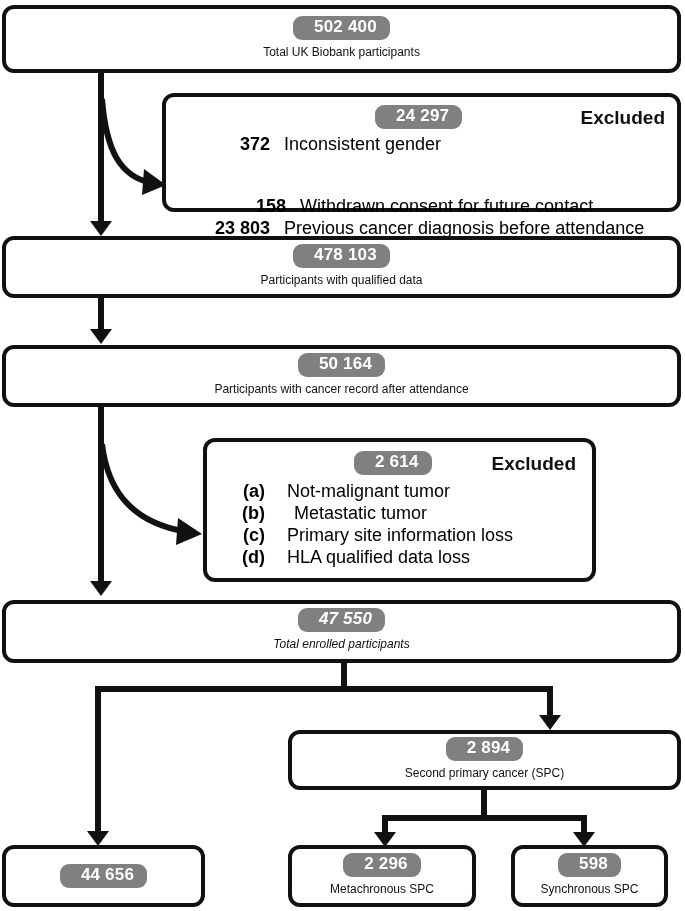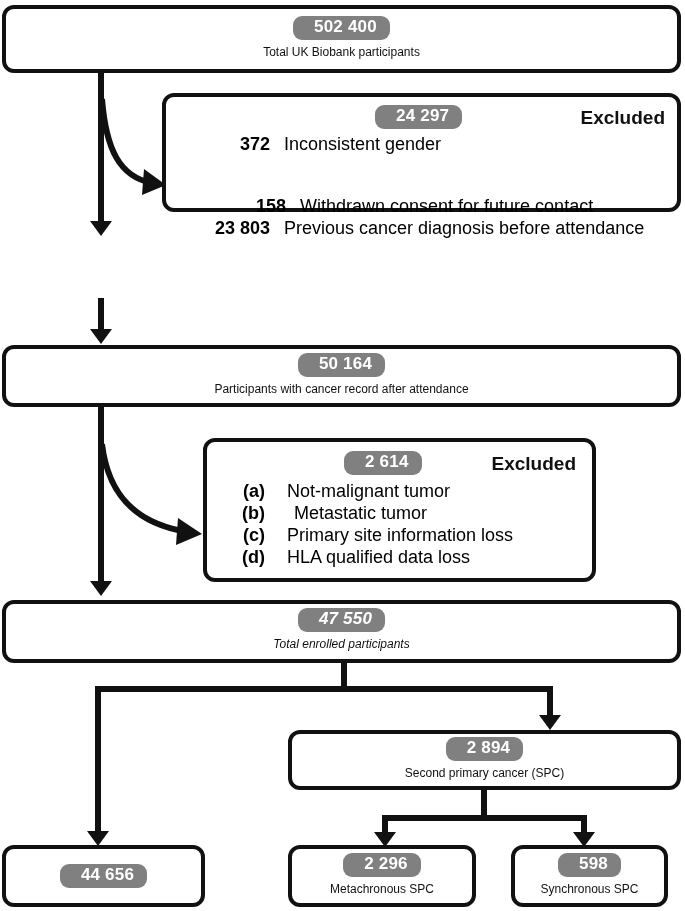--- a/index.html
+++ b/index.html
@@ -135,39 +135,43 @@
         <span class="excl-num" style="width:76px;">158</span>
         <span class="excl-txt" style="margin-left:14px;">Withdrawn consent for future contact</span>
       </div>
       <div class="excl-row" style="padding-left:28px;">
         <span class="excl-num" style="width:76px;">23 803</span>
         <span class="excl-txt" style="margin-left:14px;">Previous cancer diagnosis before attendance</span>
       </div>
     </div>
   </div>
 
+  <div class="box" style="left:2px; top:236px; width:679px; height:62px;">
+    <span class="badge">478 103</span>
+    <span class="boxlabel">Participants with qualified data</span>
+  </div>
 
   <div class="vline" style="left:98px; top:298px; width:6px; height:33px;"></div>
   <div class="arrow-down" style="left:90px; top:329px;"></div>
 
   <div class="box" style="left:2px; top:345px; width:679px; height:62px;">
     <span class="badge">50 164</span>
     <span class="boxlabel">Participants with cancer record after attendance</span>
   </div>
 
   <div class="vline" style="left:98px; top:407px; width:6px; height:176px;"></div>
   <div class="arrow-down" style="left:90px; top:581px;"></div>
 
   <svg class="curve" width="115" height="115" style="left:100px; top:440px;">
     <path d="M 2 4 C 8 55, 36 84, 88 92" stroke="#111111" stroke-width="6" fill="none" stroke-linecap="butt"></path>
     <polygon points="78,78 102,94 76,105" fill="#111111"></polygon>
   </svg>
 
   <div class="excl" style="left:203px; top:438px; width:393px; height:144px;">
-    <div class="excl-badge-wrap" style="left:137px; top:9px;">
+    <div class="excl-badge-wrap" style="left:147px; top:9px;">
       <span class="badge">2 614</span>
     </div>
     <div class="excl-word" style="right:16px; top:11px;">Excluded</div>
     <div class="excl-rows" style="top:38px;">
       <div class="excl-row" style="padding-left:26px;">
         <span class="excl-num" style="width:32px;">(a)</span>
         <span class="excl-txt" style="margin-left:22px;">Not-malignant tumor</span>
       </div>
       <div class="excl-row" style="padding-left:26px;">
         <span class="excl-num" style="width:32px;">(b)</span>

